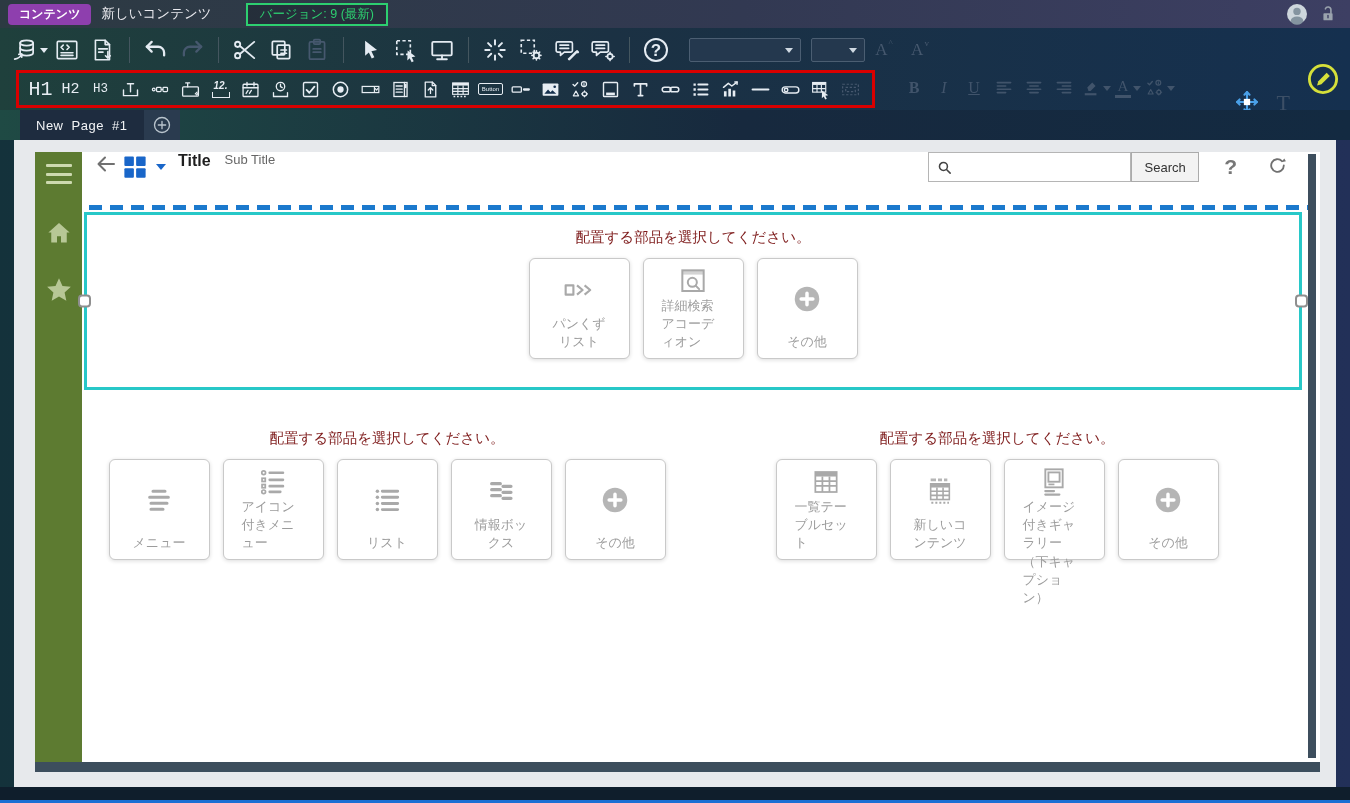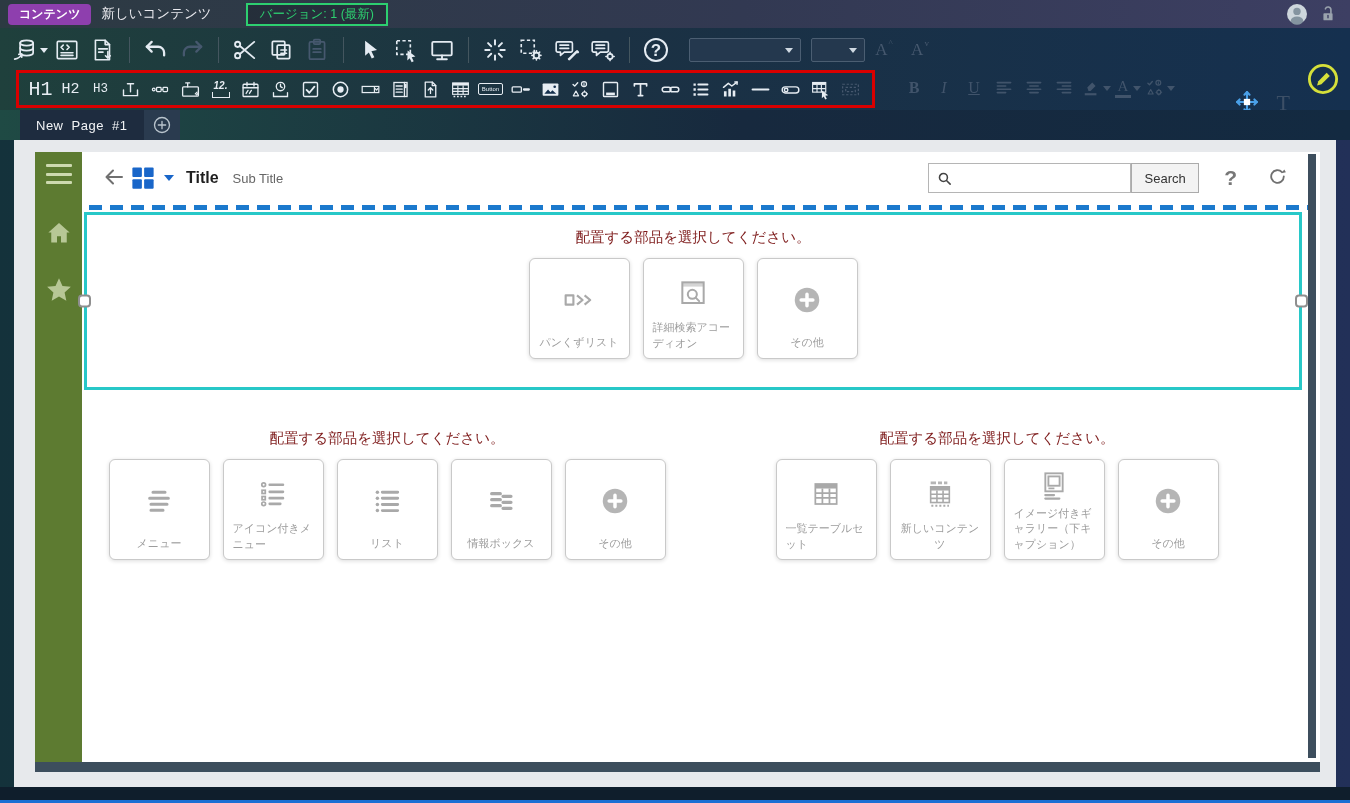--- a/index.html
+++ b/index.html
@@ -82,21 +82,21 @@
   .sidebar{position:absolute;left:0;top:0;width:47px;height:610px;background:#5d7b31;
     display:flex;flex-direction:column;align-items:center;padding-top:12px}
   .hamb{width:26px;height:20px;display:flex;flex-direction:column;justify-content:space-between;cursor:pointer}
   .hamb i{display:block;height:3px;background:#cdd9af;border-radius:1px}
   .snav{margin-top:34px;color:#b7c796;cursor:pointer}
   .snav.star{margin-top:22px}
   .snav .ic{width:30px;height:30px}
   .snav.star .ic{width:32px;height:32px}
 
   .content{position:absolute;left:47px;top:0;width:1238px;height:610px}
-  .pheader{height:52px;display:flex;align-items:center;padding-left:20px;}
+  .pheader{height:52px;display:flex;align-items:flex-start;padding-left:12px;}
   .hback{color:#707070;width:26px;height:26px;cursor:pointer}
   .hback .ic{width:24px;height:24px}
   .gridbtn{display:flex;align-items:center;gap:6px;cursor:pointer;color:#1966c9}
   .gridbtn .ic{width:30px;height:30px}
   .gridcaret{width:0;height:0;border-left:5px solid transparent;border-right:5px solid transparent;
     border-top:6px solid #1966c9}
   .ptitle{font-size:16px;font-weight:bold;color:#1f1f1f;margin-left:12px}
   .psub{font-size:13px;color:#666;margin-left:14px}
   .hright{margin-left:auto;display:flex;align-items:center;margin-right:32px}
   .searchwrap{display:flex;align-items:center;border:1px solid #b5b5b5;background:#fff;
@@ -118,21 +118,21 @@
   .handle{position:absolute;width:13px;height:13px;background:#fff;border:2px solid #8f8f8f;
     border-radius:4px;top:50%;transform:translateY(-50%);cursor:ew-resize}
   .handle.l{left:-9px}.handle.r{right:-9px}
   .prompt{text-align:center;font-size:14.5px;color:#7f1d1d;padding-top:13px}
   .cards{display:flex;justify-content:center;gap:13px;margin-top:11px}
   .card{width:101px;height:101px;background:#fff;border:1px solid #c9c9c9;border-radius:6px;
     box-shadow:0 1px 4px rgba(0,0,0,.14);display:flex;flex-direction:column;
     padding:6px 0 7px;cursor:pointer}
   .cicon{flex:1;display:flex;align-items:center;justify-content:center;color:#a9a9a9}
   .cicon .ci{width:32px;height:32px}
-  .clabel{font-size:11px;color:#9c9c9c;line-height:1.4;padding:0 9px;min-height:16px}
+  .clabel{font-size:13px;color:#9c9c9c;line-height:1.4;padding:0 18px;min-height:16px}
   .clabel.c{text-align:center}
 
   
   .two-col{display:flex;width:1220px;margin-top:26px}
   .group{width:50%}
 
   svg{overflow:visible}
 </style>
 </head>
 <body>
@@ -529,21 +529,21 @@
         <path d="M4.5 19.5h14" stroke="currentColor" stroke-width="2.6"></path>
       </symbol>
 </defs>
 </svg>
 
 <div id="app">
 
   <header class="topbar">
     <span class="badge-purple">コンテンツ</span>
     <span class="doc-title">新しいコンテンツ</span>
-    <span class="badge-version">バージョン: 1 (最新)</span>
+    <span class="badge-version">バージョン: 9 (最新)</span>
     <span class="topbar-right">
       <svg class="avatar">
           <use href="#h-avatar"></use>
         </svg>
       <svg class="lockic">
           <use href="#h-lock"></use>
         </svg>
     </span>
   </header>
 

